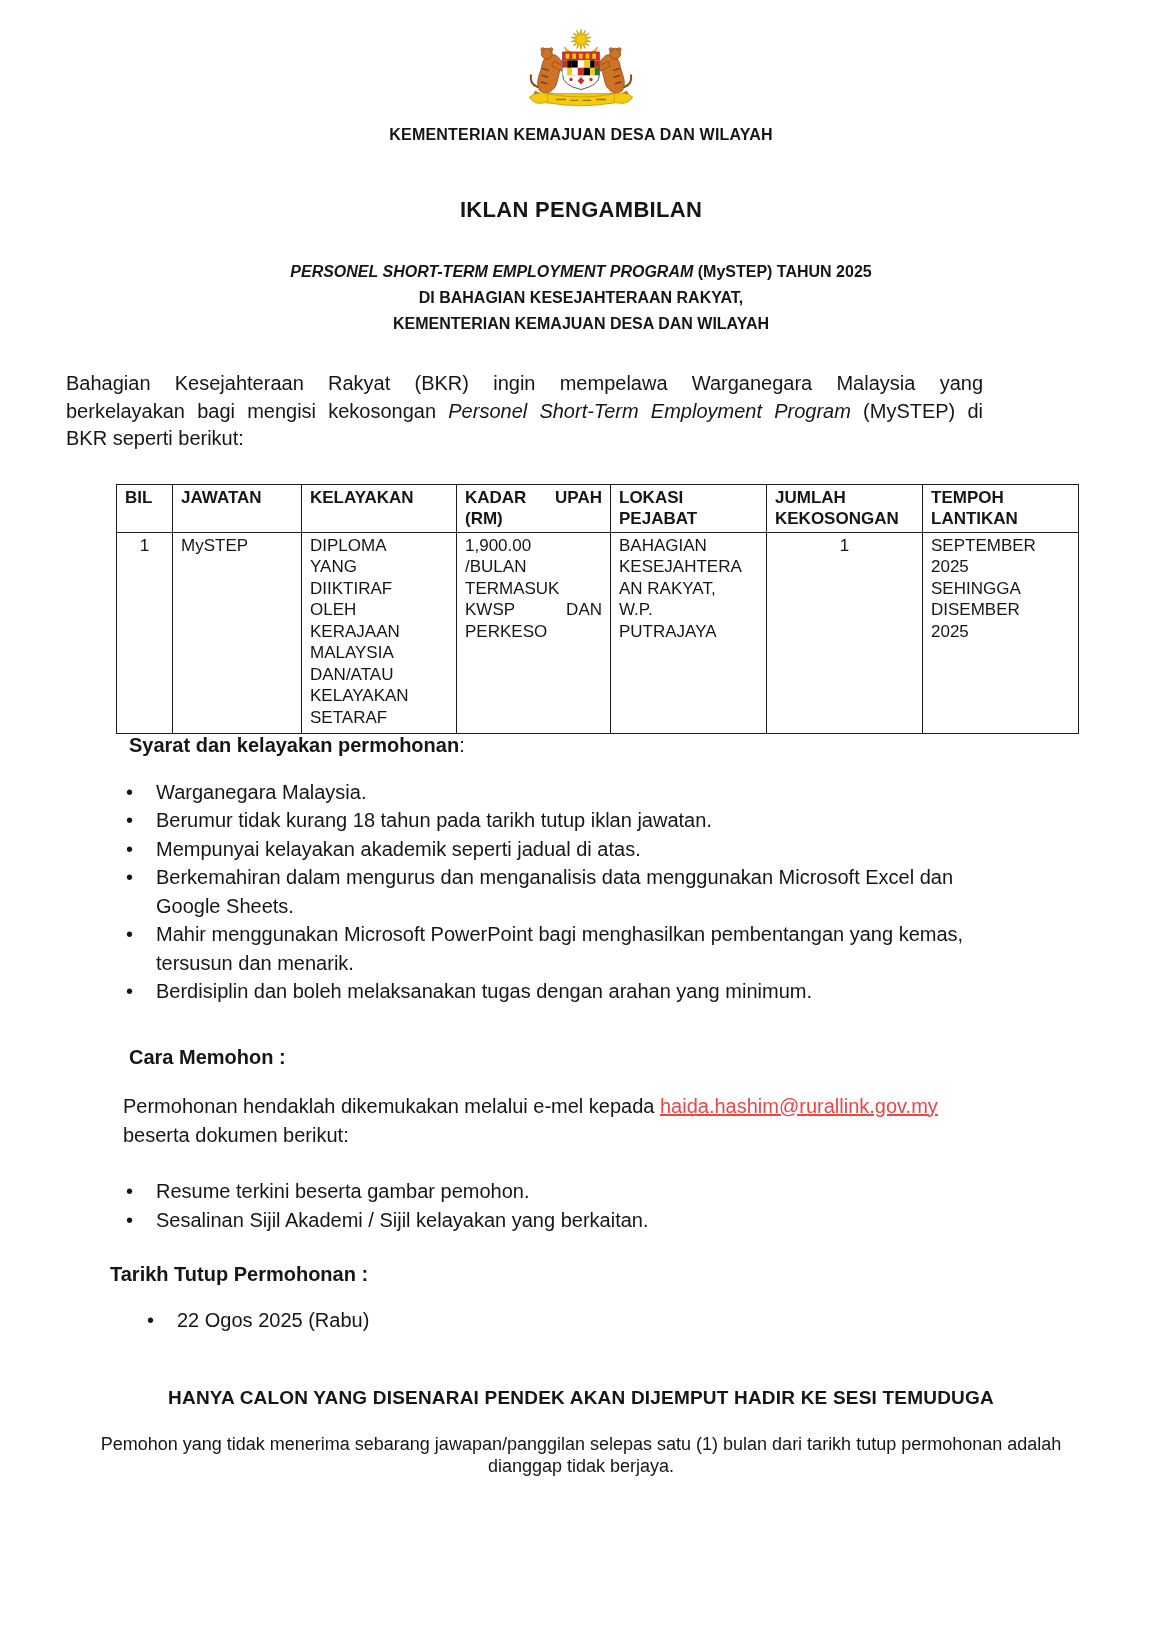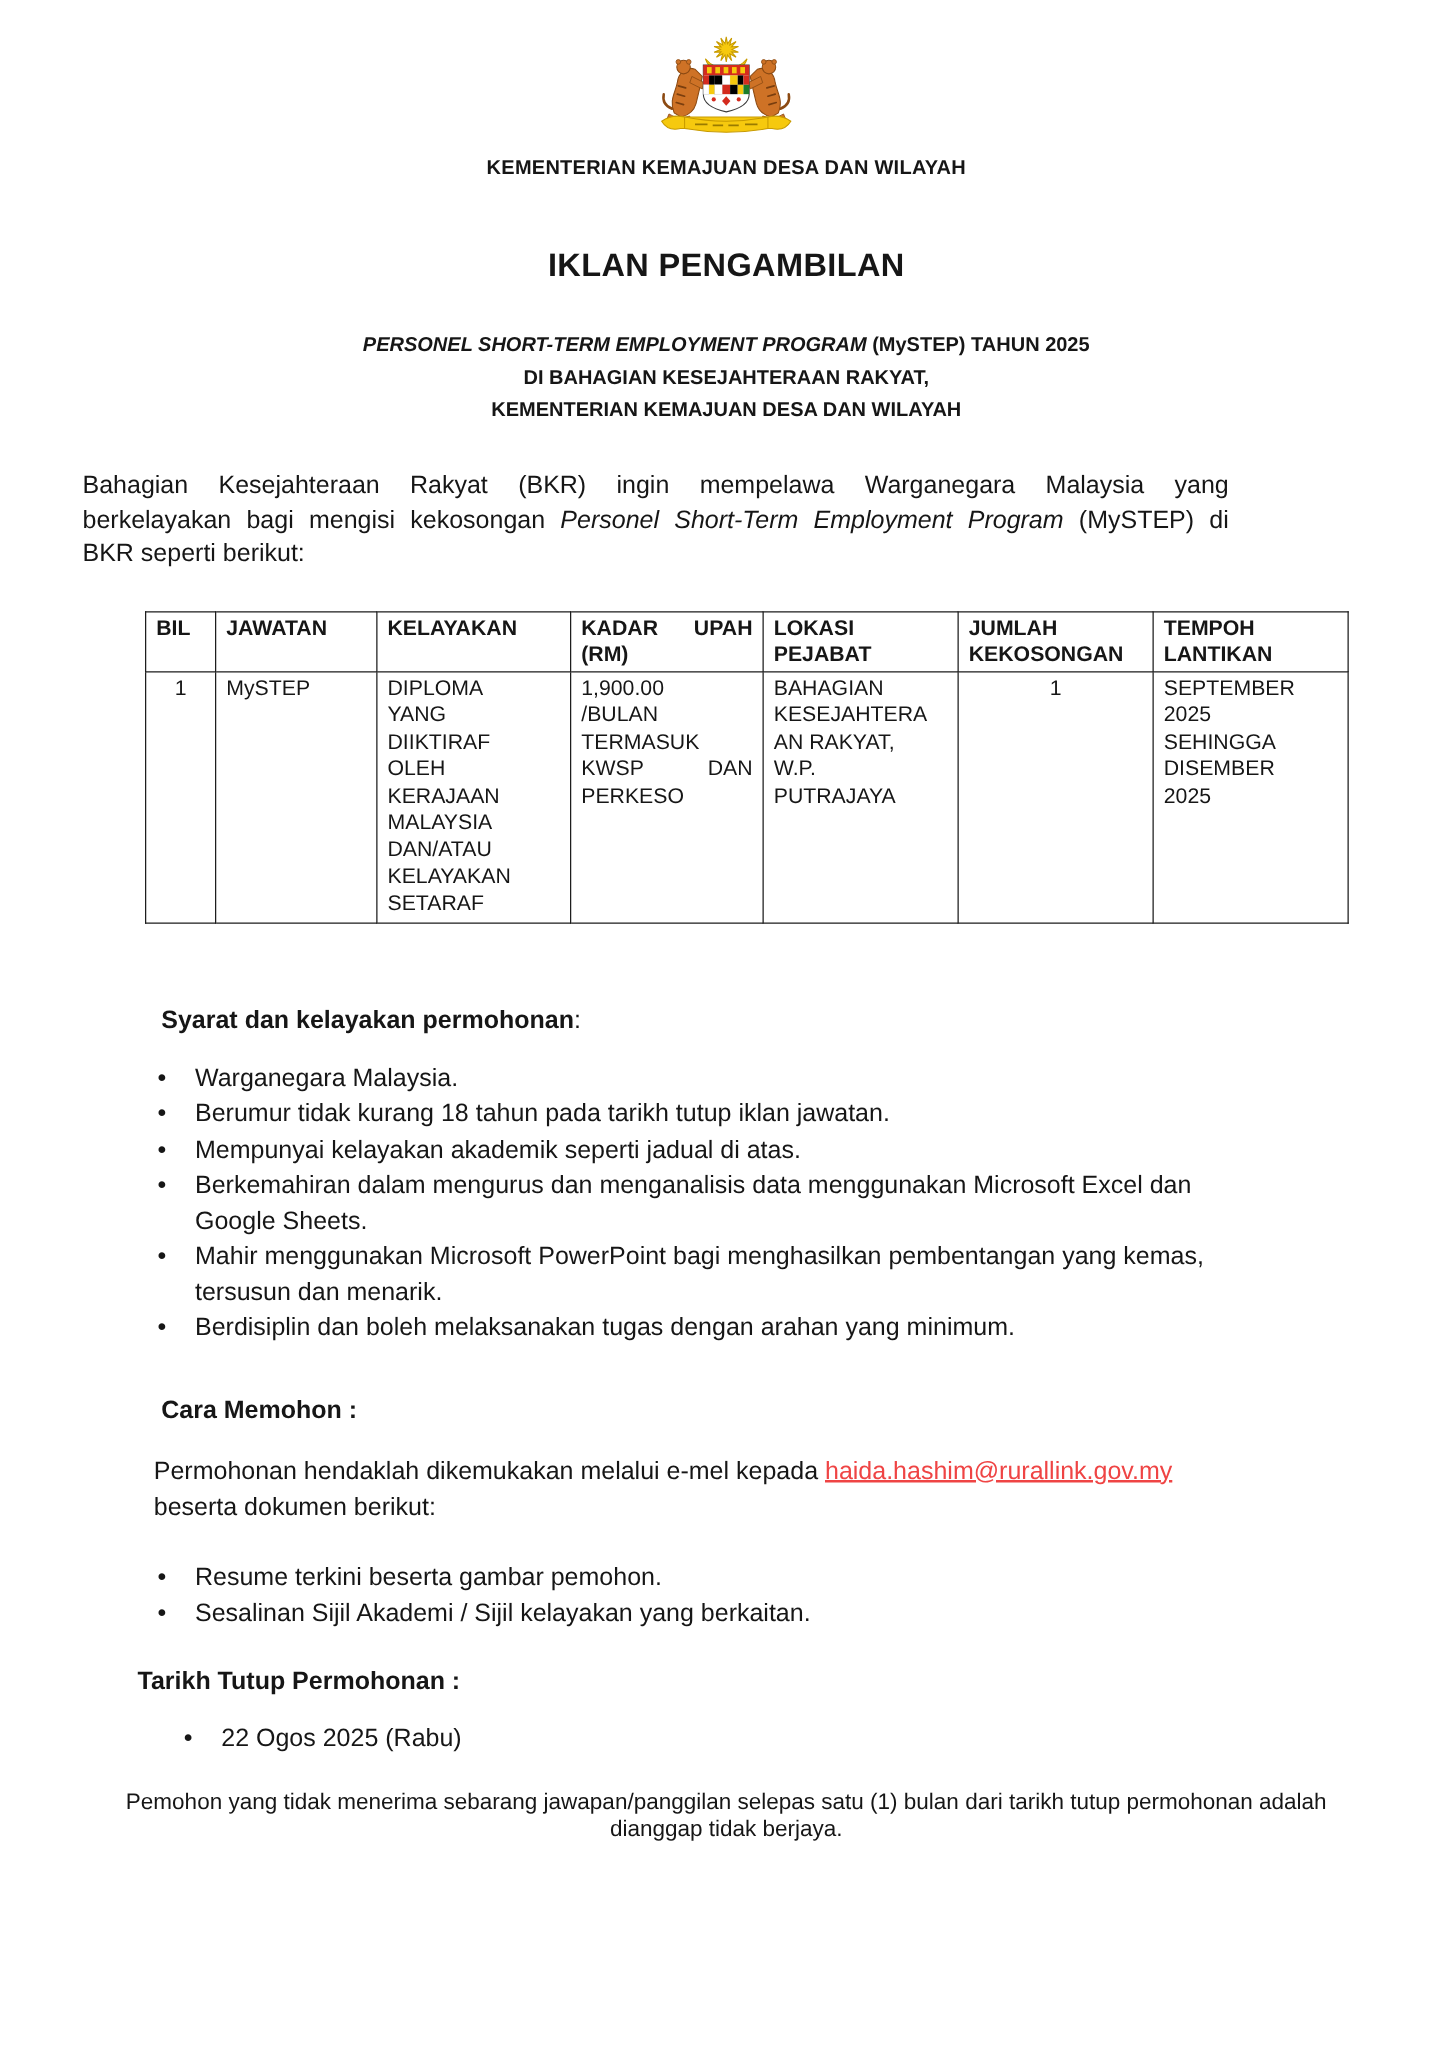--- a/index.html
+++ b/index.html
@@ -6,35 +6,35 @@
   body{
     width:1162px;min-height:1641px;
     font-family:"Liberation Sans","DejaVu Sans",sans-serif;
     color:#161616;
   }
   .page{position:relative;width:1162px;min-height:1641px;overflow:hidden;}
   .bold{font-weight:bold;}
   .italic{font-style:italic;}
   .logo{display:block;margin:27px auto 0 auto;}
   .ministry{margin-top:9px;font-size:16px;font-weight:bold;letter-spacing:.2px;text-align:center;}
-  .doc-title{margin-top:53px;font-size:26px;font-weight:bold;text-align:center;letter-spacing:.3px;}
+  .doc-title{margin-top:53px;font-size:22px;font-weight:bold;text-align:center;letter-spacing:.3px;}
   .subtitle{margin-top:36px;font-size:16px;font-weight:bold;line-height:26px;text-align:center;}
   .intro{margin-top:33px;margin-left:66px;width:917px;font-size:20px;line-height:27.5px;}
   .jline{text-align:justify;text-align-last:justify;}
   table.vtable{border-collapse:collapse;margin-top:31px;margin-left:116px;table-layout:fixed;}
   table.vtable th,table.vtable td{
     border:1.5px solid #1d1d1d;vertical-align:top;
     font-size:17px;padding:2px 8px;
   }
   table.vtable th{font-weight:bold;text-align:left;line-height:21px;height:43px;}
   table.vtable td{line-height:21.5px;height:196px;}
   th.c,td.c{text-align:center;}
   .jcell{text-align:justify;text-align-last:justify;}
   .sec-heading{font-size:20px;font-weight:bold;}
-  .sec1{margin-top:66px;margin-left:129px;}
+  .sec1{margin-left:129px;}
   .sec2{margin-top:40px;margin-left:129px;}
   .sec3{margin-top:28px;margin-left:110px;}
   .blist{list-style:none;margin:0;padding:0;font-size:20px;line-height:28.5px;}
   .blist li{position:relative;padding-left:33px;}
   .blist .dot{position:absolute;left:3px;top:0;}
   .blist1{margin-top:21px;margin-left:123px;width:917px;}
   .blist2{margin-top:27px;margin-left:123px;width:917px;line-height:29px;}
   .blist3{margin-top:20px;margin-left:144px;width:896px;line-height:29px;}
   .apply-para{margin-top:23px;margin-left:123px;width:917px;font-size:20px;line-height:29px;}
   a.email{color:#ef4444;text-decoration:underline;}
@@ -240,19 +240,20 @@
 
   <div class="sec-heading sec3 bold">Tarikh Tutup Permohonan :</div>
 
   <ul class="blist blist3">
     <li>
         <span class="dot">•</span>
         <div>22 Ogos 2025 (Rabu)</div>
       </li>
   </ul>
 
+  <div class="notice">HANYA CALON YANG DISENARAI PENDEK AKAN DIJEMPUT HADIR KE SESI TEMUDUGA</div>
 
   <div class="note">
     <div>Pemohon yang tidak menerima sebarang jawapan/panggilan selepas satu (1) bulan dari tarikh tutup permohonan adalah</div>
     <div>dianggap tidak berjaya.</div>
   </div>
 
 </div>
 
 </body></html>

